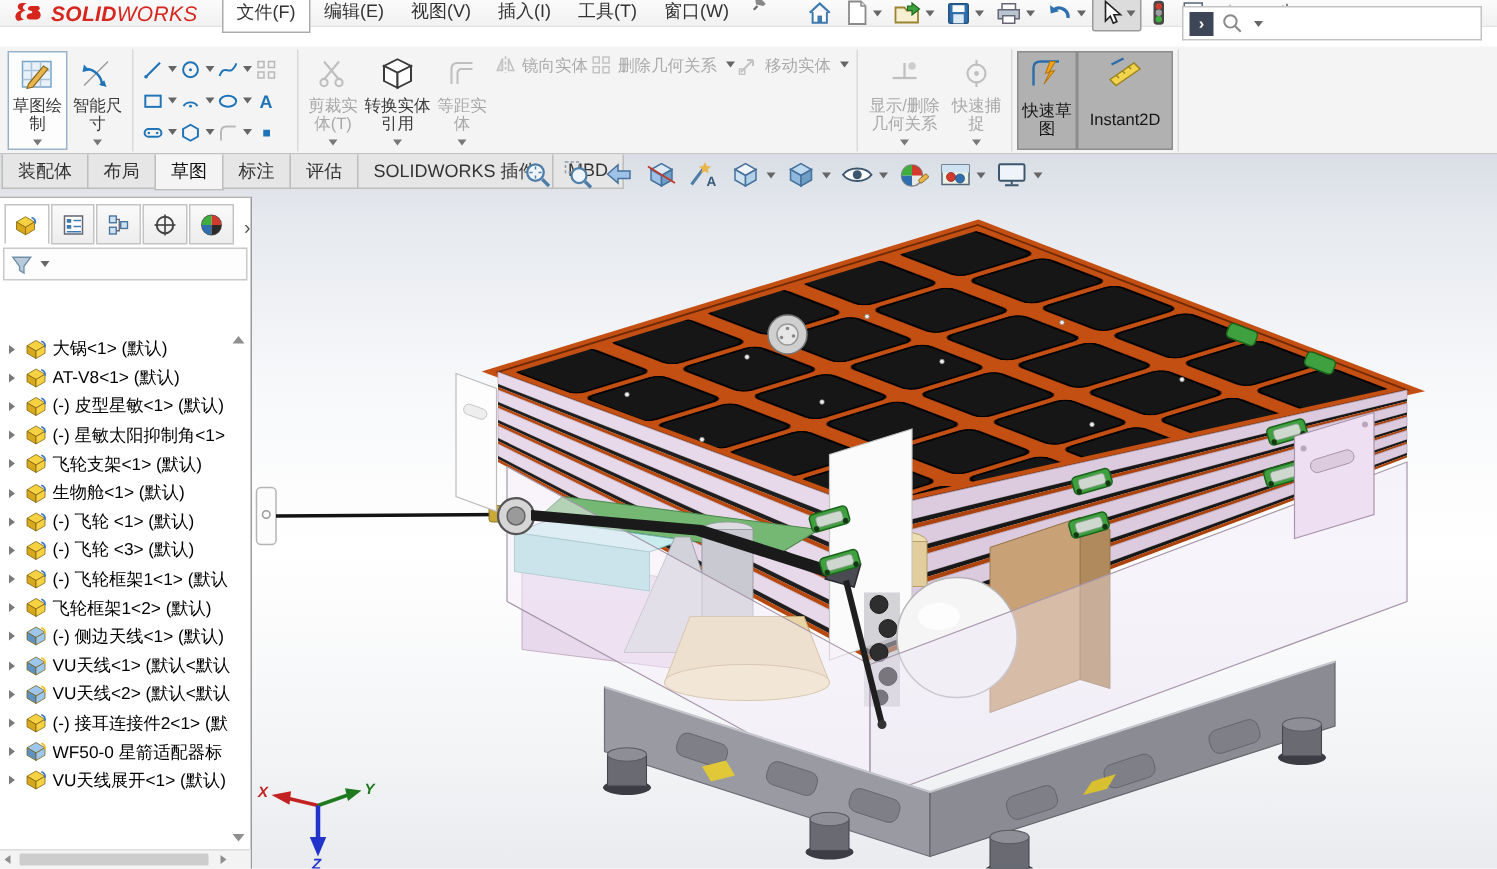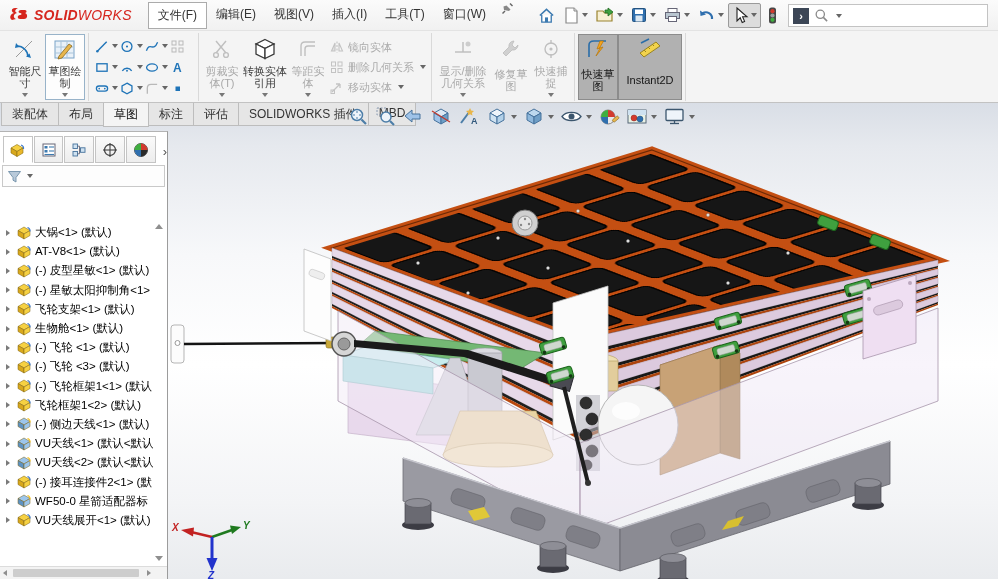--- a/index.html
+++ b/index.html
@@ -1,21 +1,21 @@
 <!DOCTYPE html>
 <html><head>
 <meta charset="utf-8">
 <style>
   *{margin:0;padding:0;box-sizing:border-box}
   html,body{width:998px;height:579px;overflow:hidden;background:#fff;
     font-family:"Liberation Sans","DejaVu Sans",sans-serif;-webkit-font-smoothing:antialiased}
   .app{position:absolute;inset:0;width:998px;height:579px}
 
   
-  .menubar{position:absolute;top:0;left:0;right:0;height:31px;background:linear-gradient(#fbfbfb,#f1f1f1);
+  .menubar{position:absolute;top:0;left:0;right:0;height:18px;background:linear-gradient(#fbfbfb,#f1f1f1);
     display:flex;align-items:center;padding-left:8px;border-bottom:1px solid #e3e3e3}
   .logo{display:flex;align-items:center;gap:4px;margin-right:16px}
   .logo .brand{color:#d6261e;font-size:14px;font-style:italic;letter-spacing:.2px}
   .logo .brand b{font-weight:700}
   .menus{display:flex;align-items:flex-start}
   .menu-item{font-size:12px;color:#333;padding:4px 9px;cursor:default;white-space:nowrap}
   .menu-item[data-first="true"]{border:1px solid #ababab;background:#fff}
   .pin{margin:0 6px}
   .mtools{display:flex;align-items:center;margin-left:14px;gap:1px}
   .mbtn{display:flex;align-items:center;padding:2px 3px;border-radius:2px}
@@ -39,21 +39,21 @@
   .bigbtn .bl{flex:1;display:flex;align-items:center;justify-content:center}
   .bigbtn .dda{width:0;height:0;border-left:3px solid transparent;border-right:3px solid transparent;
     border-top:4px solid #777;margin:1px 0 2px}
   .bigbtn.sel{border:1px solid #98b3c9;background:#fdfdfd}
   .bigbtn.dis{color:#a9a9a9}
   .bigbtn.dis svg{opacity:.42;filter:grayscale(1)}
   .bigbtn.pressed{background:#b1b1b1;border:1px solid #8c8c8c;color:#161616}
   .toolgrid{display:grid;grid-template-columns:repeat(4,24px);grid-template-rows:repeat(3,21px);
     align-content:center;gap:0 1px;padding:0 2px}
   .tcell{display:flex;align-items:center;justify-content:flex-start;gap:1px;padding-left:1px}
-  .smallstack{display:flex;flex-direction:column;justify-content:center;gap:2px;padding:0 2px;min-width:92px}
+  .smallstack{display:flex;flex-direction:row;justify-content:center;gap:2px;padding:0 2px;min-width:92px}
   .srow{display:flex;align-items:center;gap:4px;font-size:11px;color:#ababab;height:18px}
   .srow svg{opacity:.45;filter:grayscale(1)}
   .wide{width:56px}
   .iwide{width:64px}
 
   
   .workspace{position:absolute;top:103px;left:0;right:0;bottom:0;
     background:linear-gradient(180deg,#d9dee6 0%,#e6e9ee 9%,#f7f8fa 32%,#ffffff 55%,#f3f4f6 84%,#e9ebee 100%)}
   .modelsvg{position:absolute;left:168px;top:0;width:830px;height:476px;z-index:1}
   .tabrow{position:absolute;left:1px;top:0;display:flex;z-index:3}
@@ -217,48 +217,48 @@
       <svg width="15" height="15" viewBox="0 0 16 16">
           <circle cx="6.7" cy="6.7" r="4.4" fill="none" stroke="#8a8a8a" stroke-width="1.4"></circle>
           <line x1="10" y1="10" x2="14" y2="14" stroke="#8a8a8a" stroke-width="1.6"></line>
         </svg>
       <span class="da"></span>
     </div>
   </div>
 
   <div class="ribbon">
     <div class="rgroup">
-      <div class="bigbtn">
-        <span class="bi">
-          <svg width="24" height="23" viewBox="0 0 24 23">
-              <path d="M3 19 L19 3" stroke="#9a9a9a" stroke-width="1"></path>
-              <path d="M4 8 A11 11 0 0 1 15 19" fill="none" stroke="#1f74b8" stroke-width="1.6"></path>
-              <path d="M3 5 L6.5 9 L2 10 Z" fill="#1f74b8"></path>
-              <path d="M18 20 L13 18.5 L16.5 15.5 Z" fill="#1f74b8"></path>
-            </svg>
-        </span>
-        <span class="bl">智能尺寸</span>
-        <span class="dda"></span>
-      </div>
       <div class="bigbtn sel">
         <span class="bi">
           <svg width="24" height="23" viewBox="0 0 24 23">
               <rect x="2" y="3" width="19" height="17" fill="#e9f1f8" stroke="#7aa3c8"></rect>
               <g stroke="#a9c4da" stroke-width="1">
                 <line x1="8" y1="3" x2="8" y2="20"></line>
                 <line x1="14" y1="3" x2="14" y2="20"></line>
                 <line x1="2" y1="9" x2="21" y2="9"></line>
                 <line x1="2" y1="15" x2="21" y2="15"></line>
               </g>
               <path d="M6 18 L16 6 L19 8 L9 20 L5 21 Z" fill="#e8b64c" stroke="#8a6a20" stroke-width=".8"></path>
             </svg>
         </span>
         <span class="bl">草图绘制</span>
         <span class="dda"></span>
       </div>
+      <div class="bigbtn">
+        <span class="bi">
+          <svg width="24" height="23" viewBox="0 0 24 23">
+              <path d="M3 19 L19 3" stroke="#9a9a9a" stroke-width="1"></path>
+              <path d="M4 8 A11 11 0 0 1 15 19" fill="none" stroke="#1f74b8" stroke-width="1.6"></path>
+              <path d="M3 5 L6.5 9 L2 10 Z" fill="#1f74b8"></path>
+              <path d="M18 20 L13 18.5 L16.5 15.5 Z" fill="#1f74b8"></path>
+            </svg>
+        </span>
+        <span class="bl">智能尺寸</span>
+        <span class="dda"></span>
+      </div>
     </div>
 
     <div class="rgroup">
       <div class="toolgrid">
         <span class="tcell">
             <svg width="15" height="15" viewBox="0 0 15 15">
               <line x1="2.5" y1="12.5" x2="12.5" y2="2.5" stroke="#1f74b8" stroke-width="1.5"></line>
               <circle cx="2.5" cy="12.5" r="1.3" fill="#1f74b8"></circle>
             </svg>
             <span class="da"></span>
@@ -420,28 +420,20 @@
           <svg width="22" height="22" viewBox="0 0 22 22">
               <g stroke="#777" stroke-width="1.5" fill="none">
                 <line x1="11" y1="4" x2="11" y2="14"></line>
                 <line x1="3" y1="14" x2="19" y2="14"></line>
               </g>
               <circle cx="16" cy="6" r="2.5" fill="#999"></circle>
             </svg>
         </span>
         <span class="bl">显示/删除几何关系</span>
         <span class="dda"></span>
-      </div>
-      <div class="bigbtn dis">
-        <span class="bi">
-          <svg width="22" height="22" viewBox="0 0 22 22">
-              <path d="M14 3 A5 5 0 0 0 9 9 L3 15 L6 18 L12 12 A5 5 0 0 0 18 7 L15 10 L12 7 Z" fill="#9aa0a8" stroke="#6a7078" stroke-width=".8"></path>
-            </svg>
-        </span>
-        <span class="bl">修复草图</span>
       </div>
       <div class="bigbtn dis">
         <span class="bi">
           <svg width="22" height="22" viewBox="0 0 22 22">
               <circle cx="11" cy="11" r="6" fill="none" stroke="#777" stroke-width="1.4"></circle>
               <circle cx="11" cy="11" r="1.6" fill="#777"></circle>
               <line x1="11" y1="2" x2="11" y2="6" stroke="#777" stroke-width="1.4"></line>
               <line x1="11" y1="16" x2="11" y2="20" stroke="#777" stroke-width="1.4"></line>
             </svg>
         </span>

